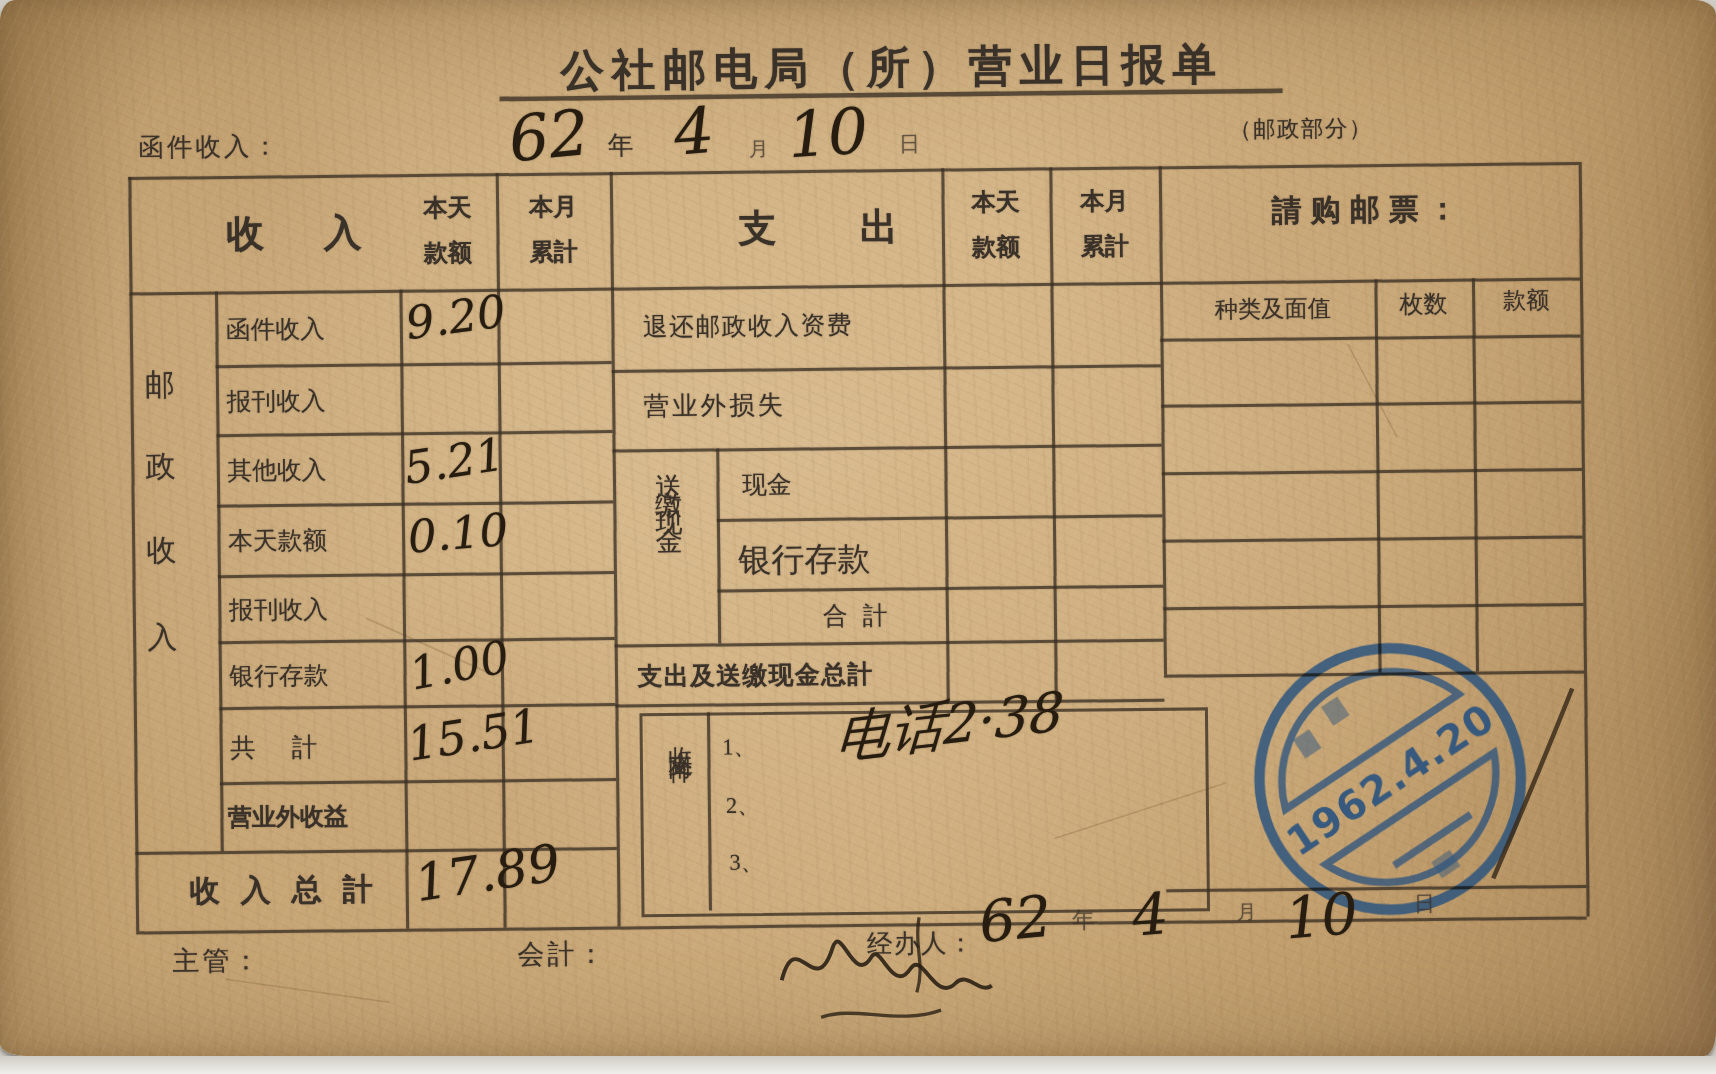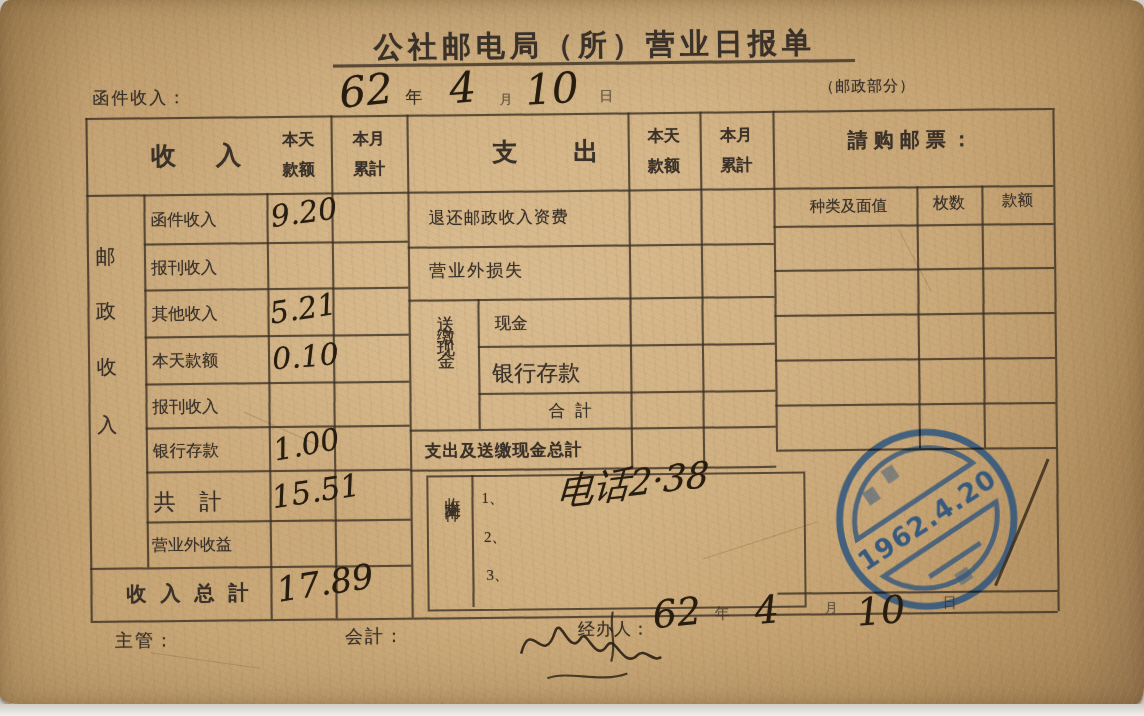--- a/index.html
+++ b/index.html
@@ -119,22 +119,22 @@
       <div class="cell" style="left:775px;top:113px;width:280px;height:60px;font-size:20px;font-weight:bold;letter-spacing:6px;">請购邮票：</div>
 
       <div class="txt vert" style="left:94px;top:225px;font-size:20px;letter-spacing:56px;">邮政收入</div>
 
       <div class="txt" style="left:152px;top:205px;font-size:16.5px;">函件收入</div>
       <div class="txt" style="left:152px;top:253px;font-size:16.5px;">报刊收入</div>
       <div class="txt" style="left:152px;top:299px;font-size:16.5px;">其他收入</div>
       <div class="txt" style="left:152px;top:346px;font-size:16.5px;">本天款额</div>
       <div class="txt" style="left:152px;top:392px;font-size:16.5px;">报刊收入</div>
       <div class="txt" style="left:152px;top:436px;font-size:16.5px;">银行存款</div>
-      <div class="txt" style="left:152px;top:483px;font-size:22px;letter-spacing:24px;">共計</div>
-      <div class="txt" style="left:150px;top:531px;font-size:16px;font-weight:normal;">营业外收益</div>
+      <div class="txt" style="left:152px;top:483px;font-size:17px;letter-spacing:24px;">共計</div>
+      <div class="txt" style="left:150px;top:531px;font-size:16px;font-weight:bold;">营业外收益</div>
 
       <div class="hw" style="left:272px;top:192px;font-size:30px;transform:rotate(-7deg);">9.20</div>
       <div class="hw" style="left:270px;top:288px;font-size:30px;transform:rotate(-8deg);">5.21</div>
       <div class="hw" style="left:272px;top:336px;font-size:30px;transform:rotate(-4deg);">0.10</div>
       <div class="hw" style="left:272px;top:424px;font-size:30px;transform:rotate(-10deg);">1.00</div>
       <div class="hw" style="left:270px;top:470px;font-size:31px;transform:rotate(-8deg);">15.51</div>
 
       <div class="cell" style="left:88px;top:563px;width:180px;height:53px;font-size:20px;font-weight:bold;letter-spacing:14px;padding-left:14px;">收入总計</div>
       <div class="hw" style="left:274px;top:560px;font-size:34px;transform:rotate(-8deg);">17.89</div>
 

